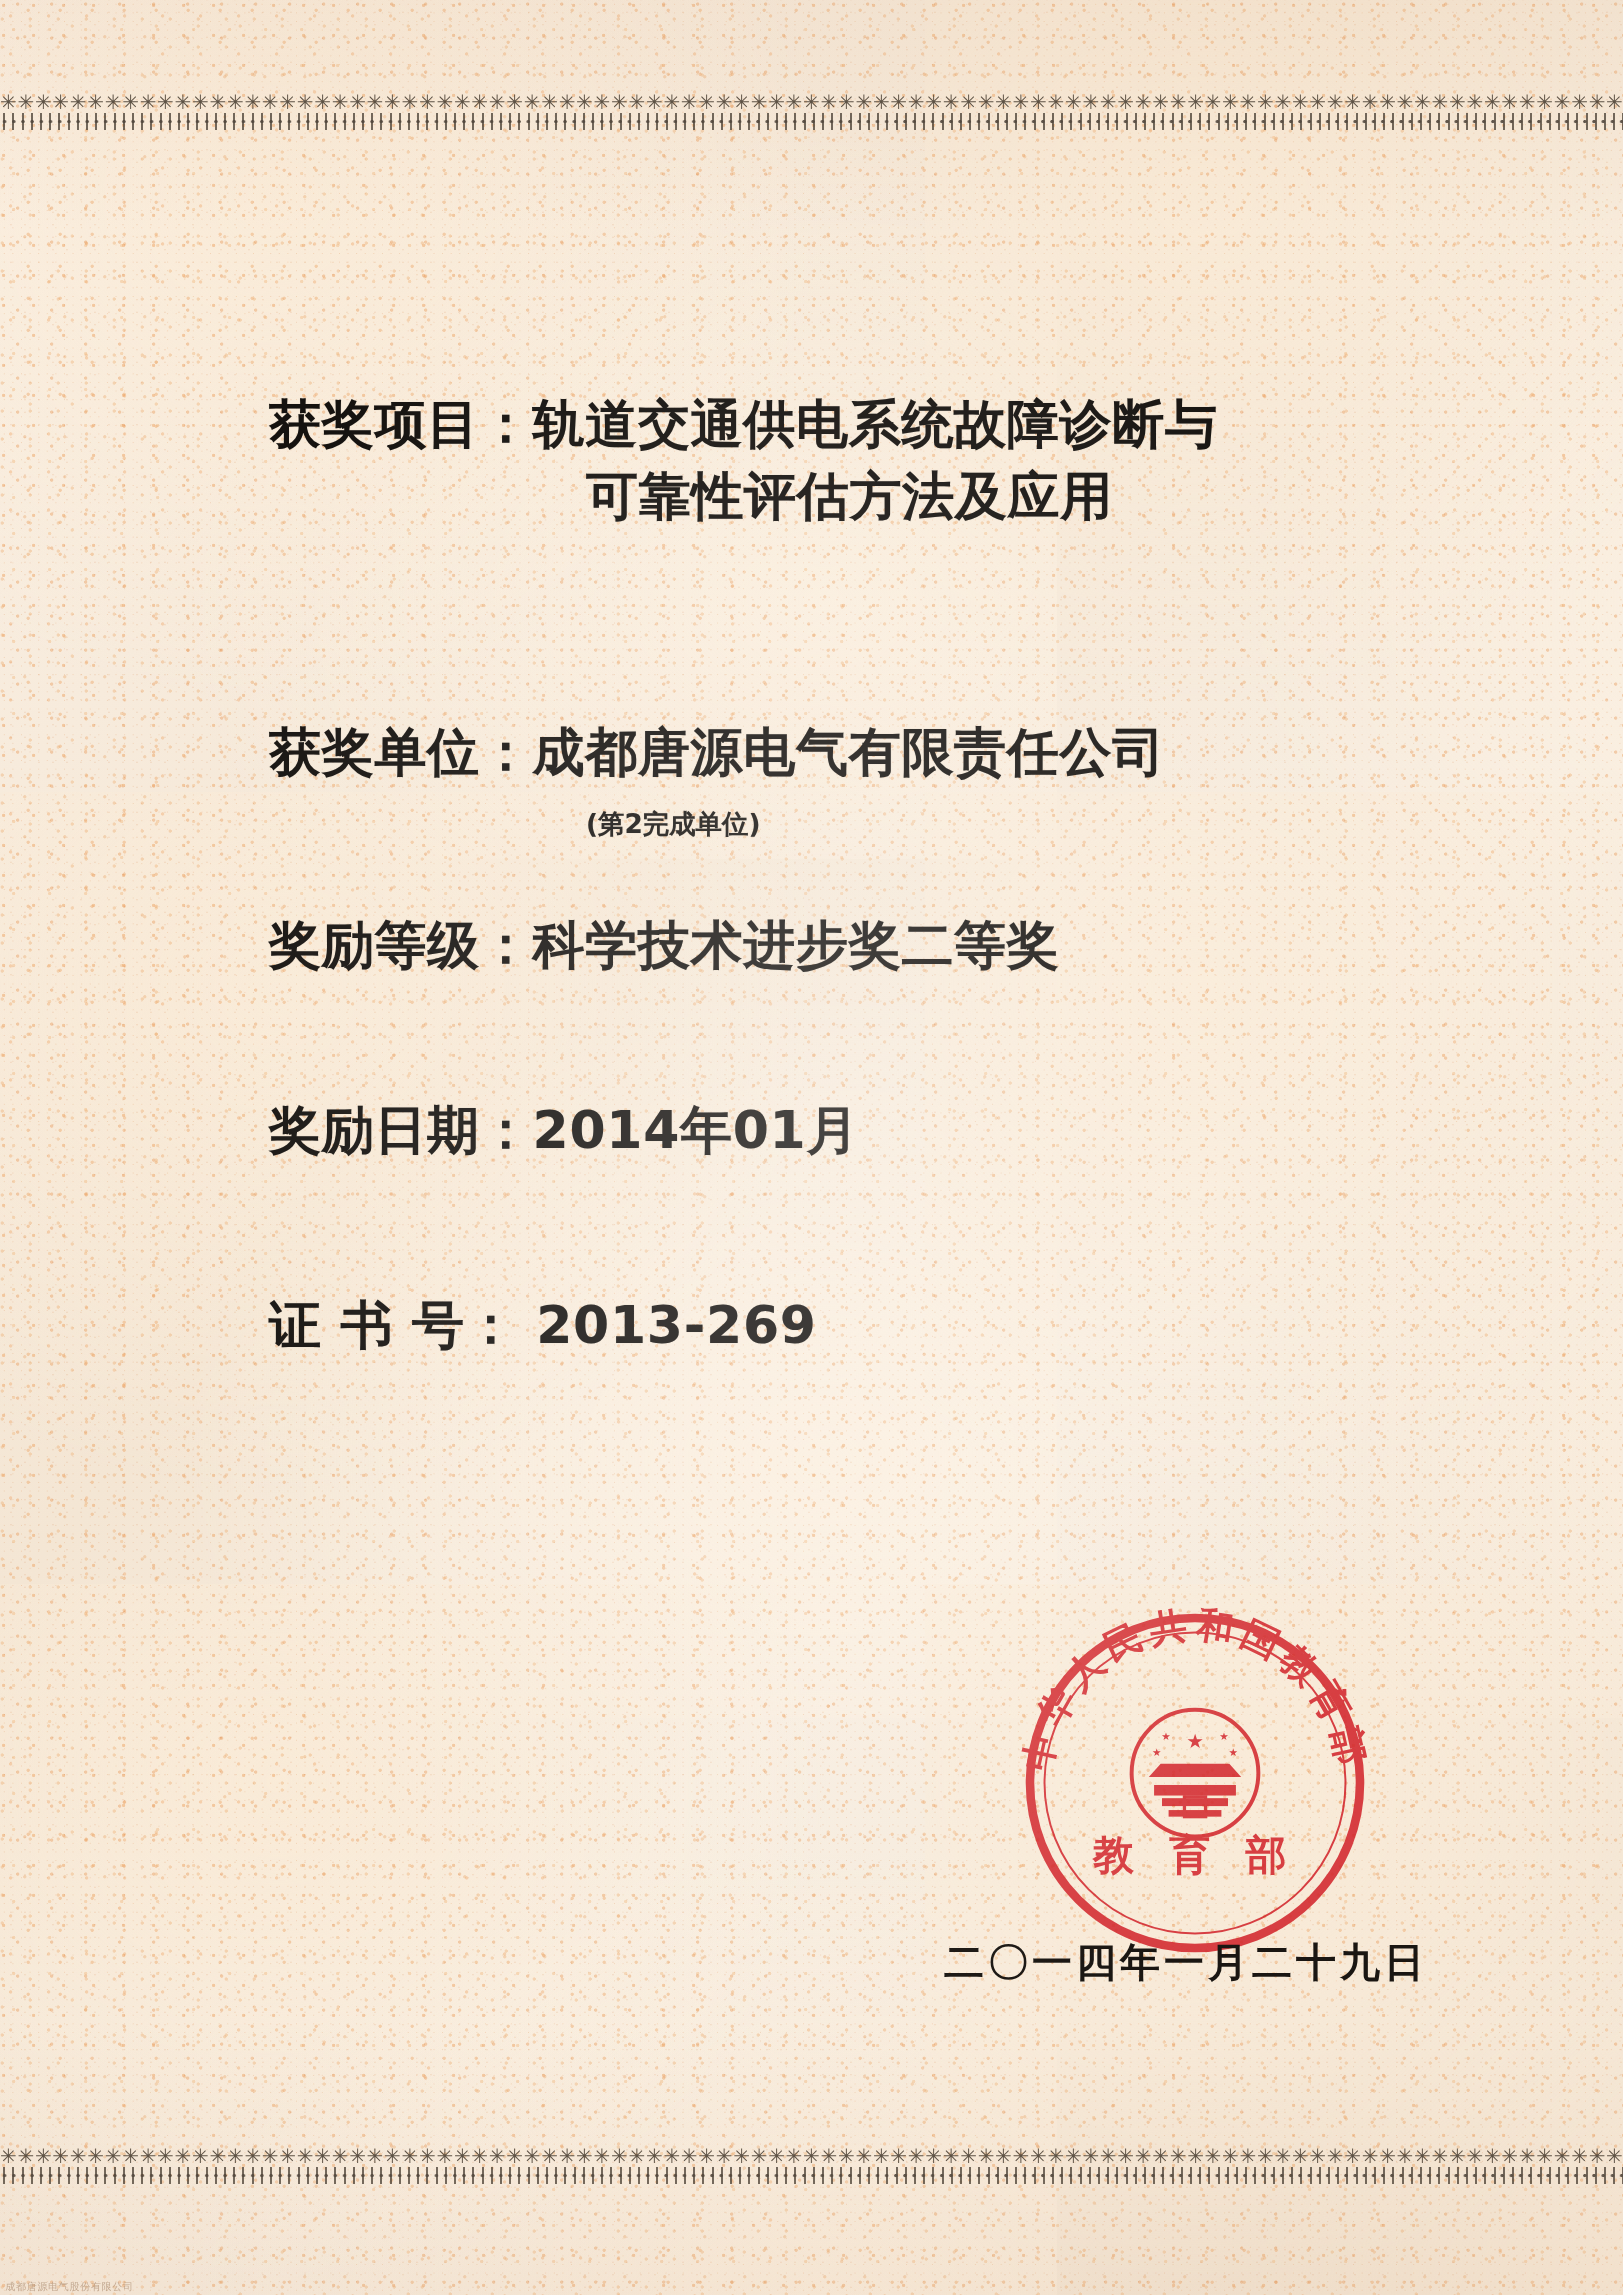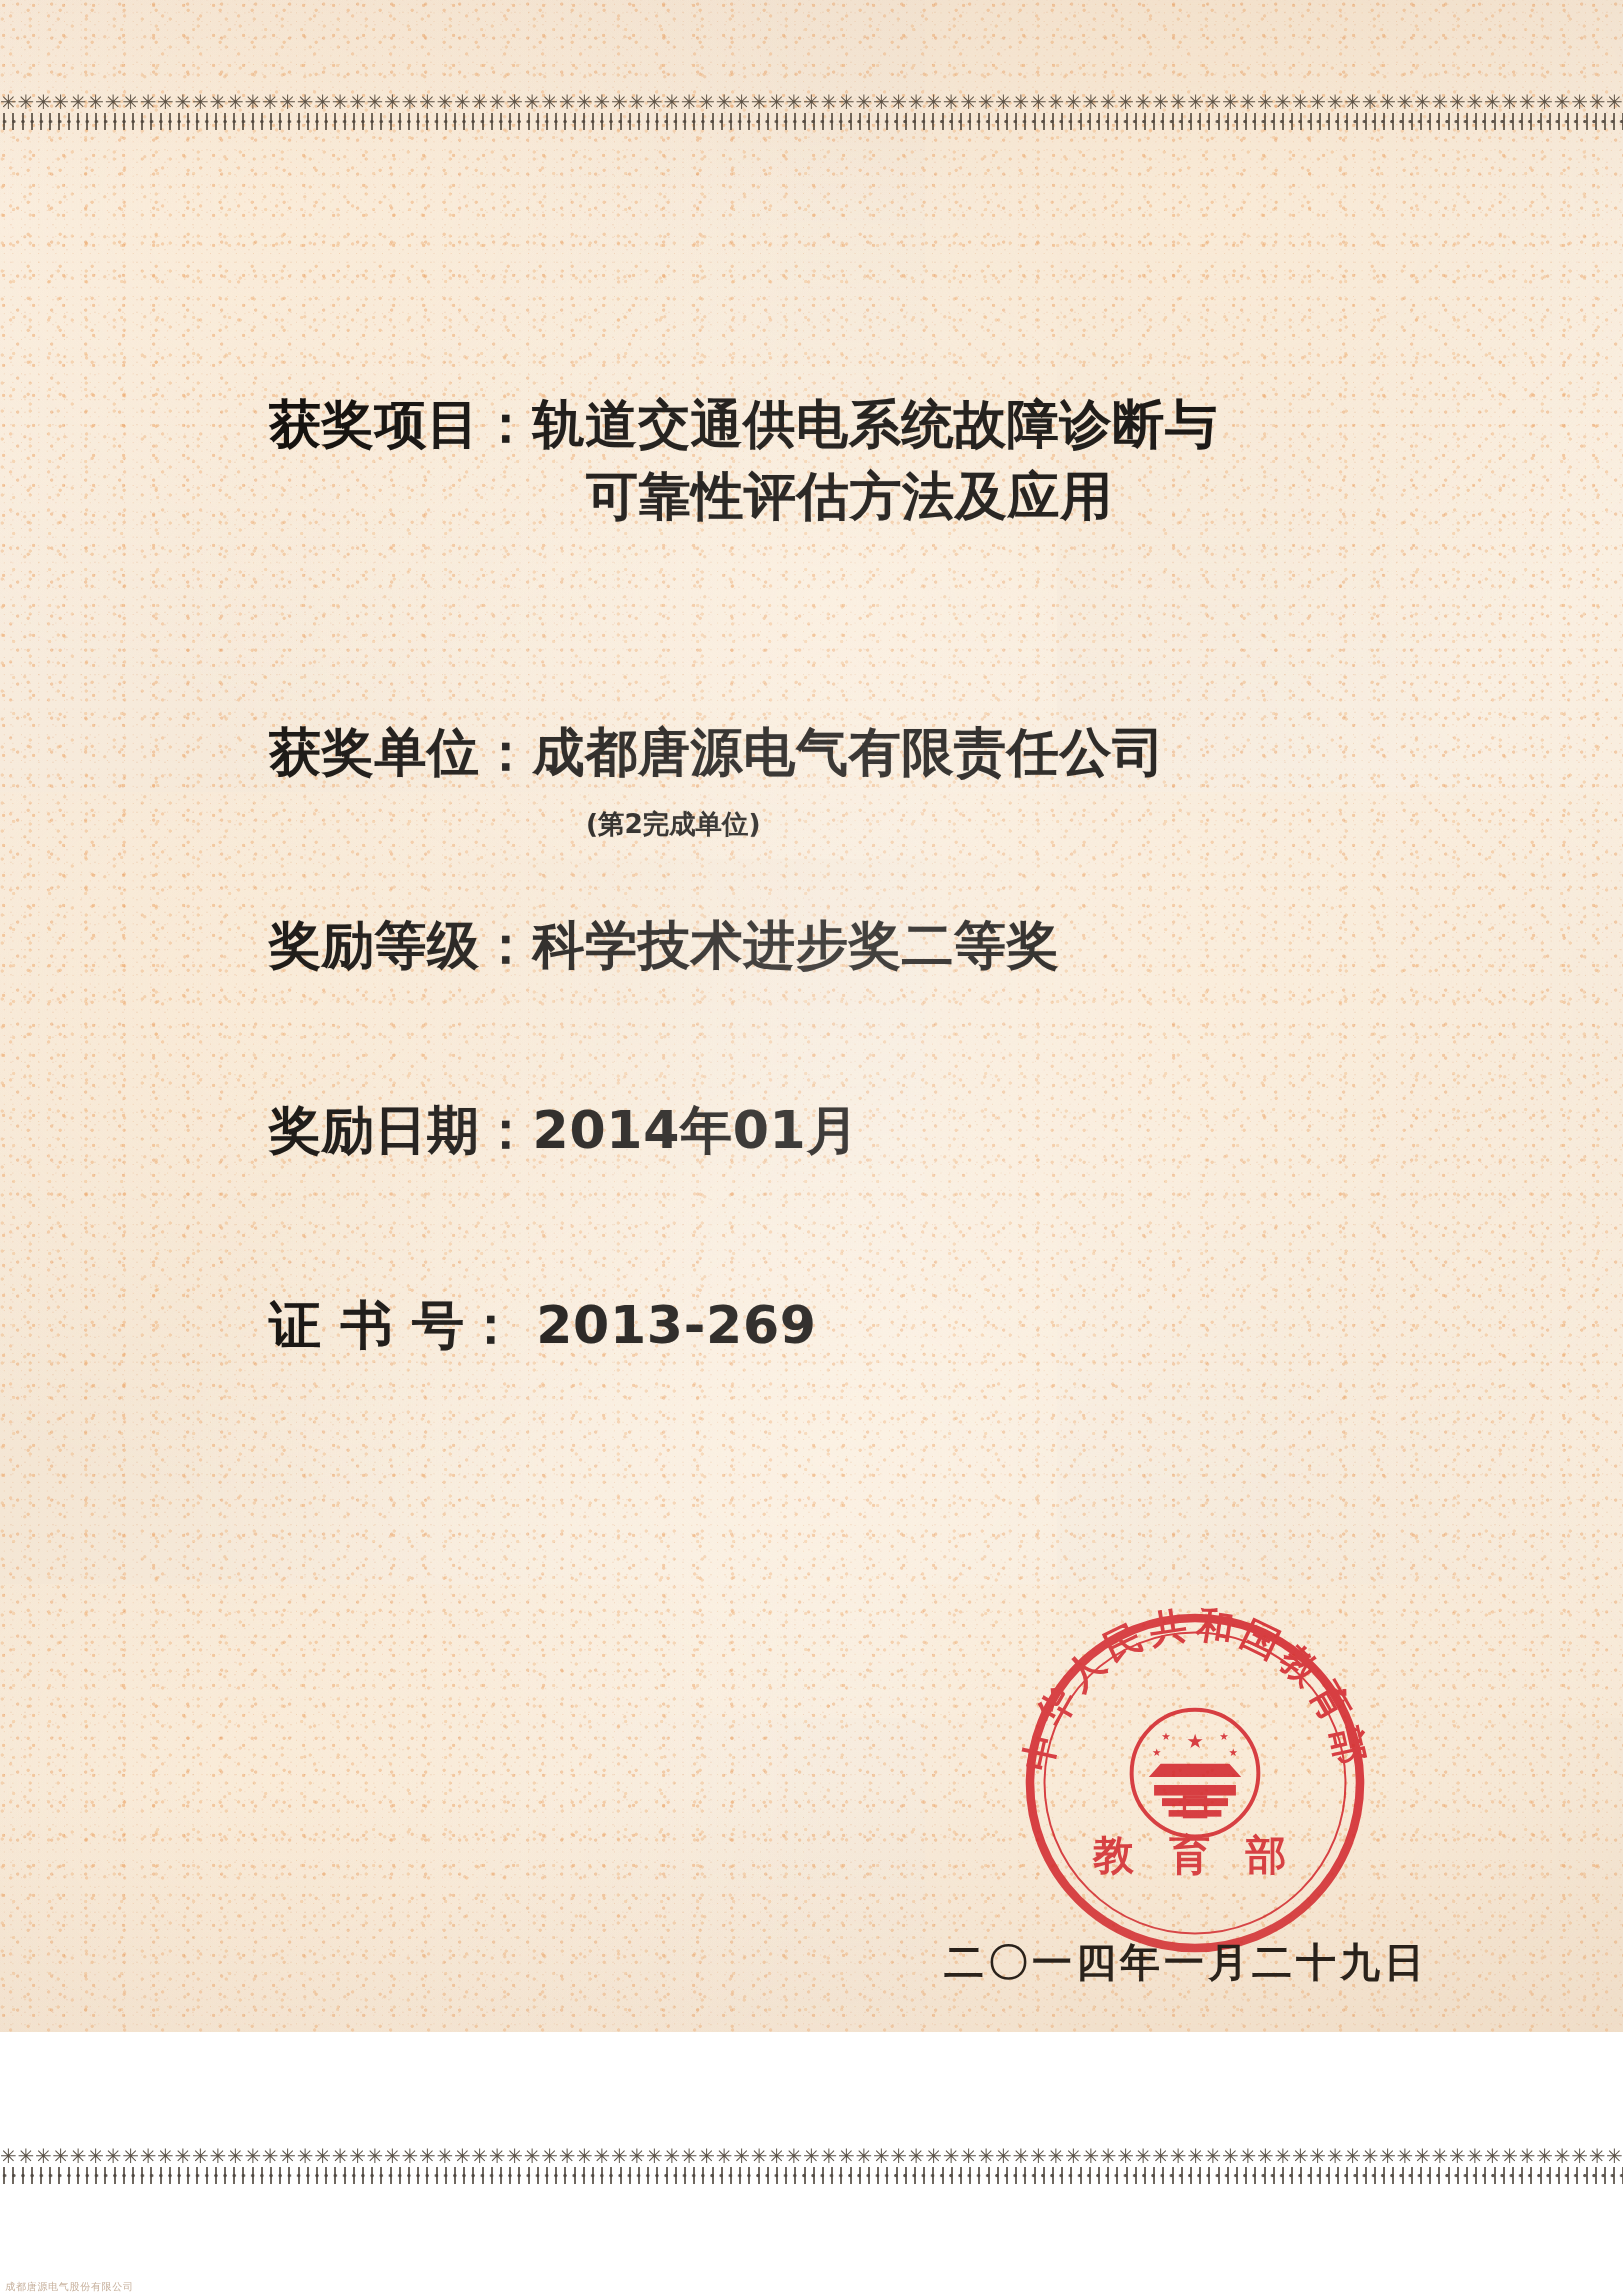--- a/index.html
+++ b/index.html
@@ -11,21 +11,21 @@
     width: 1623px;
     height: 2295px;
     overflow: hidden;
     font-family: "Liberation Serif", serif;
   }
 
   
   .certificate {
     position: relative;
     width: 1623px;
-    height: 2032px;
+    height: 2295px;
     background-color: #f6ecdf;
     background-image:
       radial-gradient(circle at 12% 18%, rgba(238,170,110,0.55) 0 1.3px, transparent 2px),
       radial-gradient(circle at 28% 42%, rgba(238,170,110,0.42) 0 1.3px, transparent 2px),
       radial-gradient(circle at 52% 12%, rgba(232,160,100,0.45) 0 1.3px, transparent 2px),
       radial-gradient(circle at 72% 62%, rgba(238,175,115,0.40) 0 1.3px, transparent 2px),
       radial-gradient(circle at 88% 32%, rgba(236,166,104,0.45) 0 1.3px, transparent 2px),
       radial-gradient(circle at 38% 82%, rgba(240,180,120,0.40) 0 1.3px, transparent 2px),
       radial-gradient(circle at 62% 92%, rgba(234,168,108,0.38) 0 1.3px, transparent 2px),
       radial-gradient(circle at 8%  68%, rgba(236,172,112,0.40) 0 1.3px, transparent 2px),

